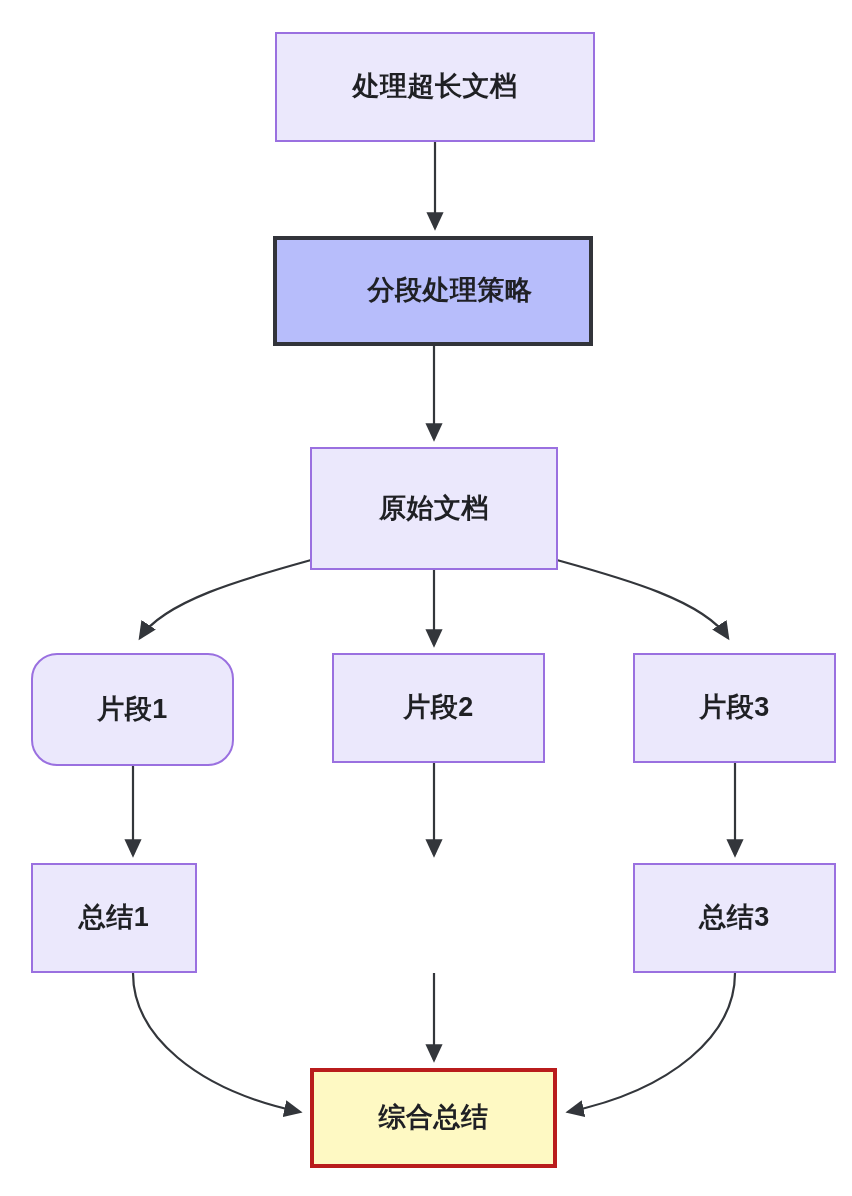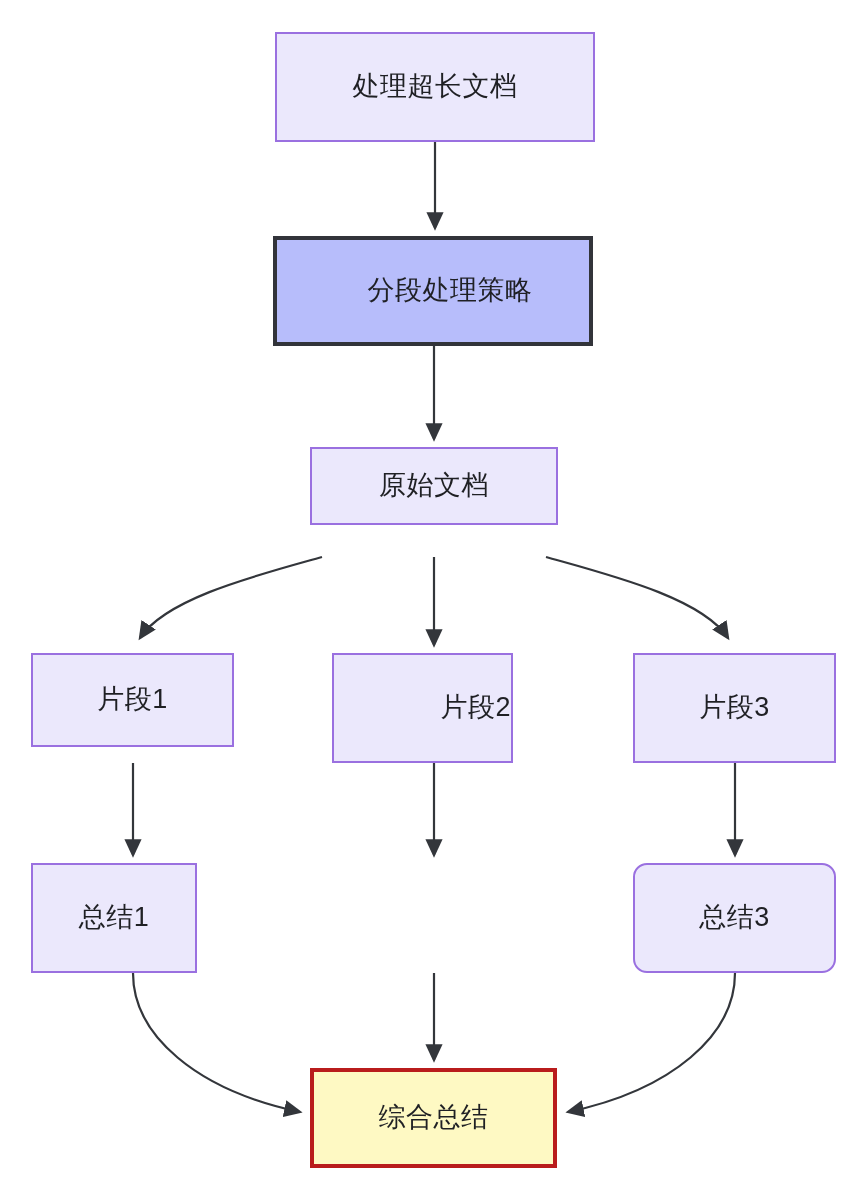--- a/index.html
+++ b/index.html
@@ -45,20 +45,21 @@
   .node.highlight-primary {
     background: #b7bdfb;
     border: 4px solid #32343a;
   }
   .node.highlight-final {
     background: #fef9c3;
     border: 4px solid #b91c1c;
   }
   .node-label {
     display: block;
+    font-weight: bold;
   }
 </style>
 </head>
 <body>
 
 <div id="diagram-root">
 
   <svg id="edge-layer" width="852" height="1196" viewBox="0 0 852 1196" xmlns="http://www.w3.org/2000/svg">
     <defs>
       <marker id="arrowhead" markerWidth="9" markerHeight="9" refX="7.2" refY="4.5" orient="auto" markerUnits="strokeWidth">
@@ -85,42 +86,42 @@
   </svg>
 
   <div class="node" style="left:275px; top:32px; width:320px; height:110px;">
     <span class="node-label">处理超长文档</span>
   </div>
 
   <div class="node highlight-primary" style="left:273px; top:236px; width:320px; height:110px;padding-left:34px;">
     <span class="node-label">分段处理策略</span>
   </div>
 
-  <div class="node" style="left:310px; top:447px; width:248px; height:78px;">
+  <div class="node" style="left:310px; top:447px; width:248px; height:123px;">
     <span class="node-label">原始文档</span>
   </div>
 
-  <div class="node" style="left:31px; top:653px; width:203px; height:94px;">
+  <div class="node" style="left:31px; top:653px; width:203px; height:113px;border-radius:26px;">
     <span class="node-label">片段1</span>
   </div>
 
-  <div class="node" style="left:332px; top:653px; width:181px; height:110px;justify-content:flex-end;">
+  <div class="node" style="left:332px; top:653px; width:213px; height:110px;">
     <span class="node-label">片段2</span>
   </div>
 
   <div class="node" style="left:633px; top:653px; width:203px; height:110px;">
     <span class="node-label">片段3</span>
   </div>
 
   <div class="node" style="left:31px; top:863px; width:166px; height:110px;">
     <span class="node-label">总结1</span>
   </div>
 
 
-  <div class="node" style="left:633px; top:863px; width:203px; height:110px;border-radius:14px;">
+  <div class="node" style="left:633px; top:863px; width:203px; height:110px;">
     <span class="node-label">总结3</span>
   </div>
 
   <div class="node highlight-final" style="left:310px; top:1068px; width:247px; height:100px;">
     <span class="node-label">综合总结</span>
   </div>
 
 </div>
 
 </body></html>

